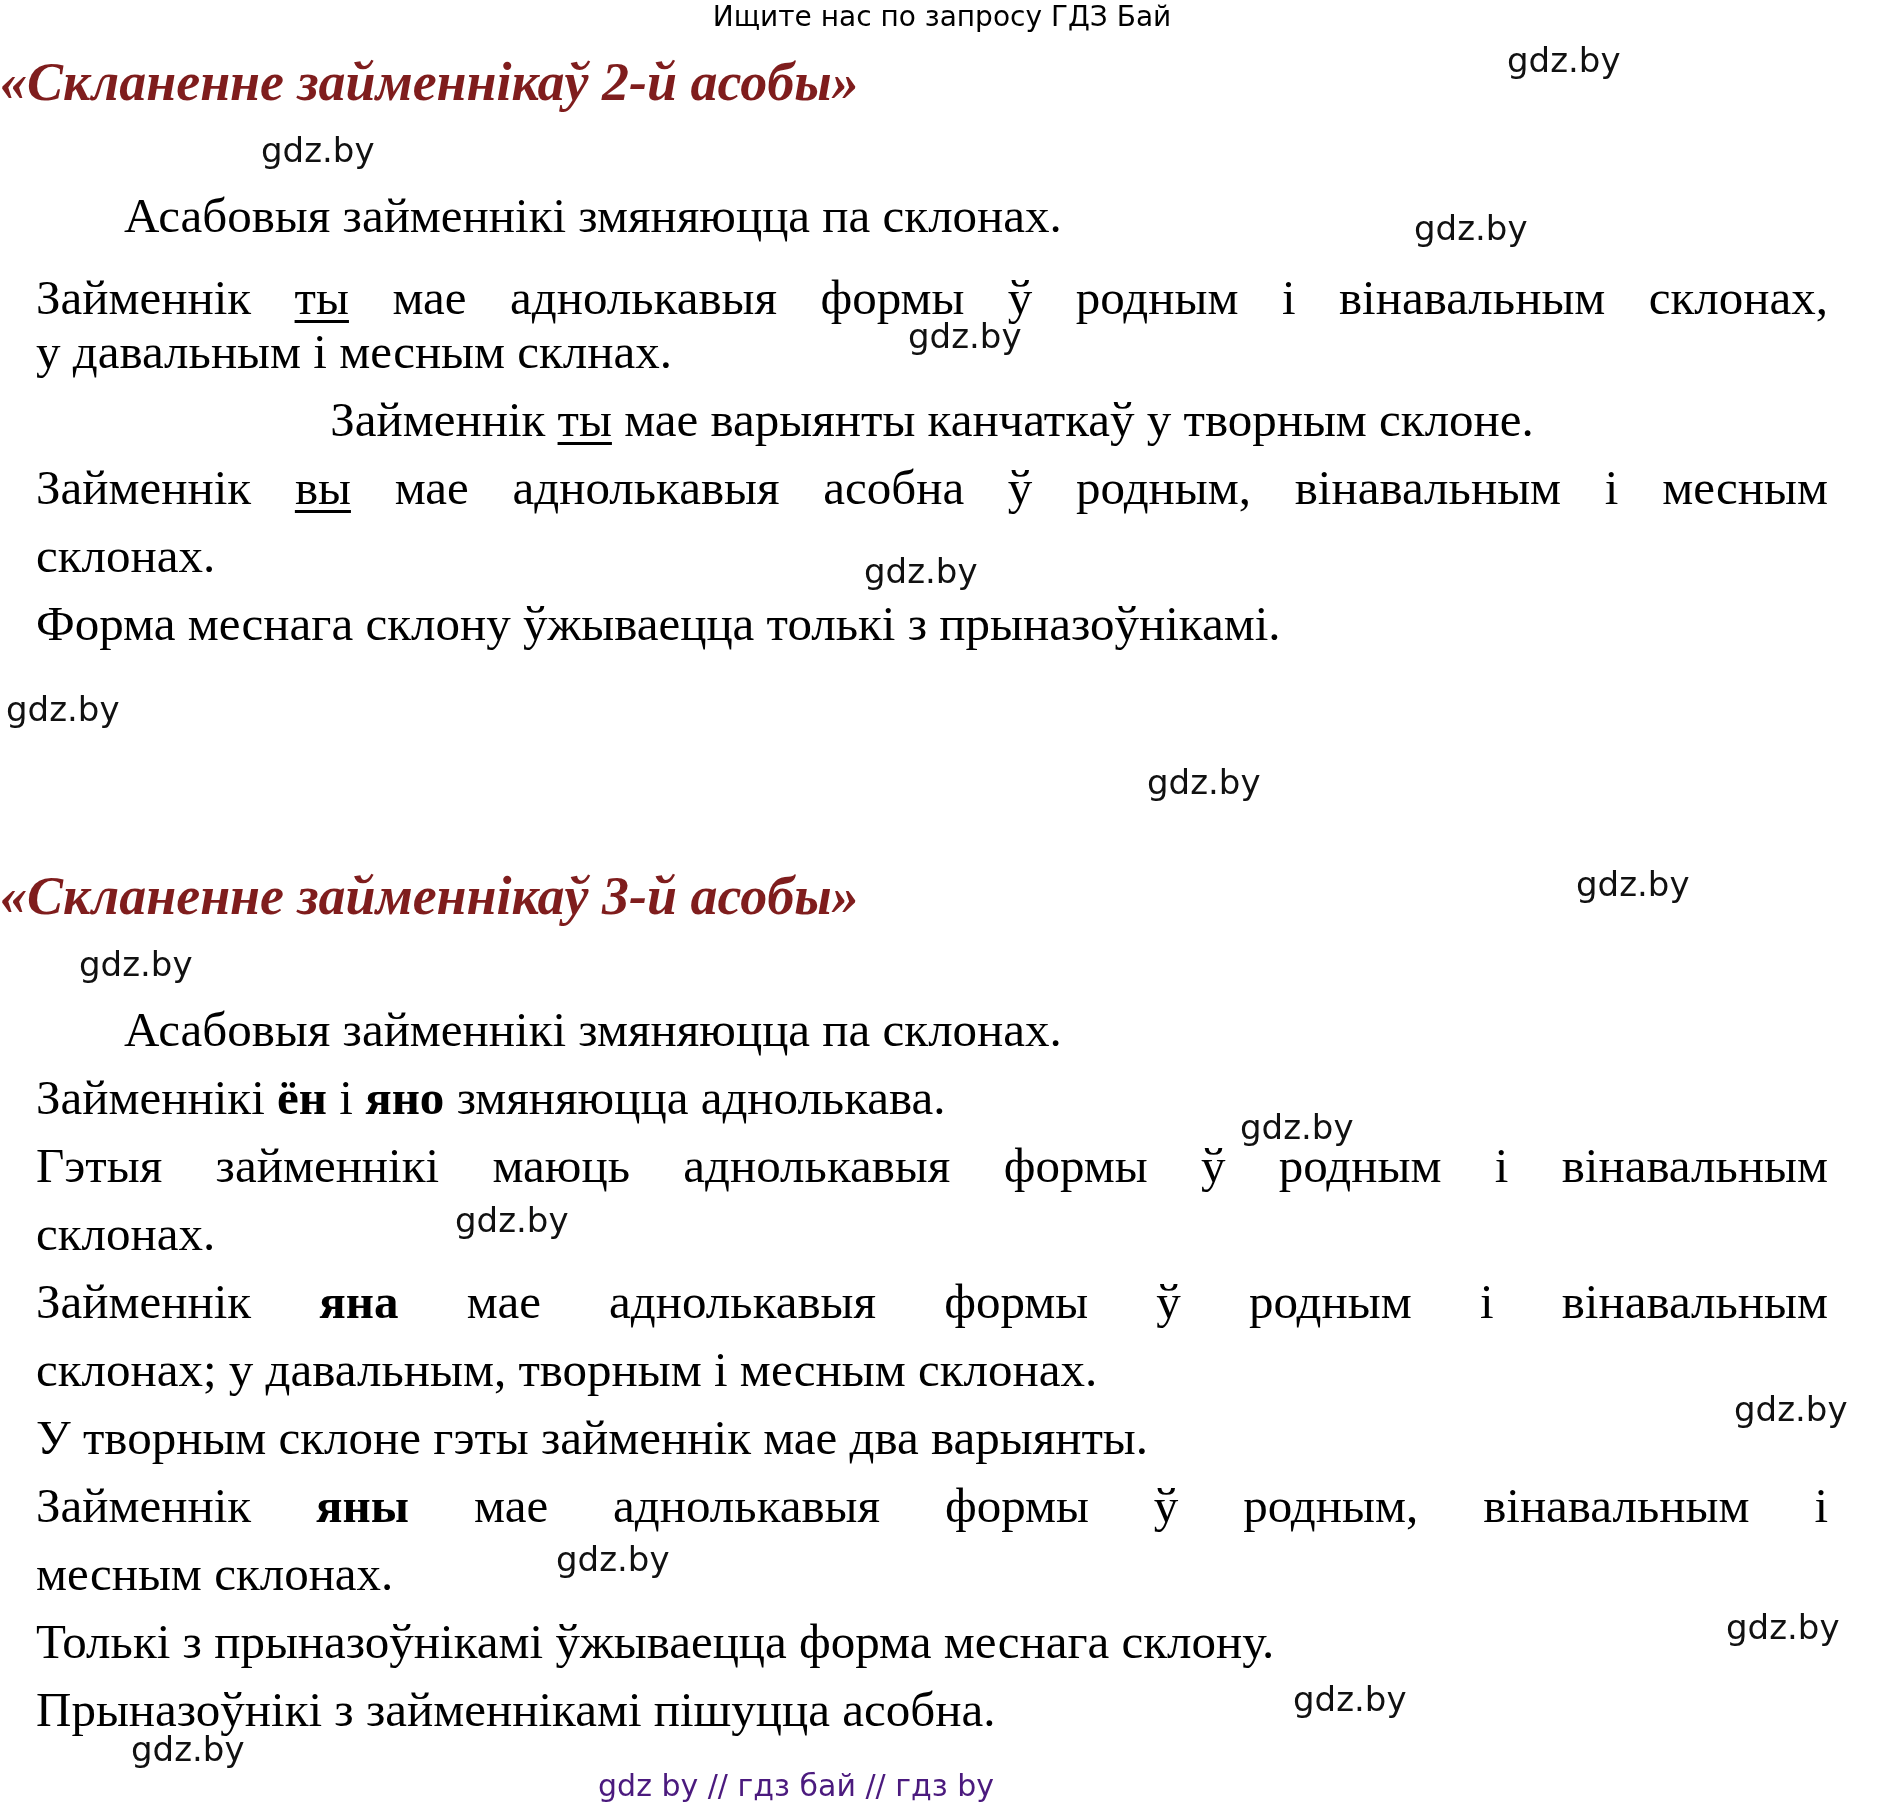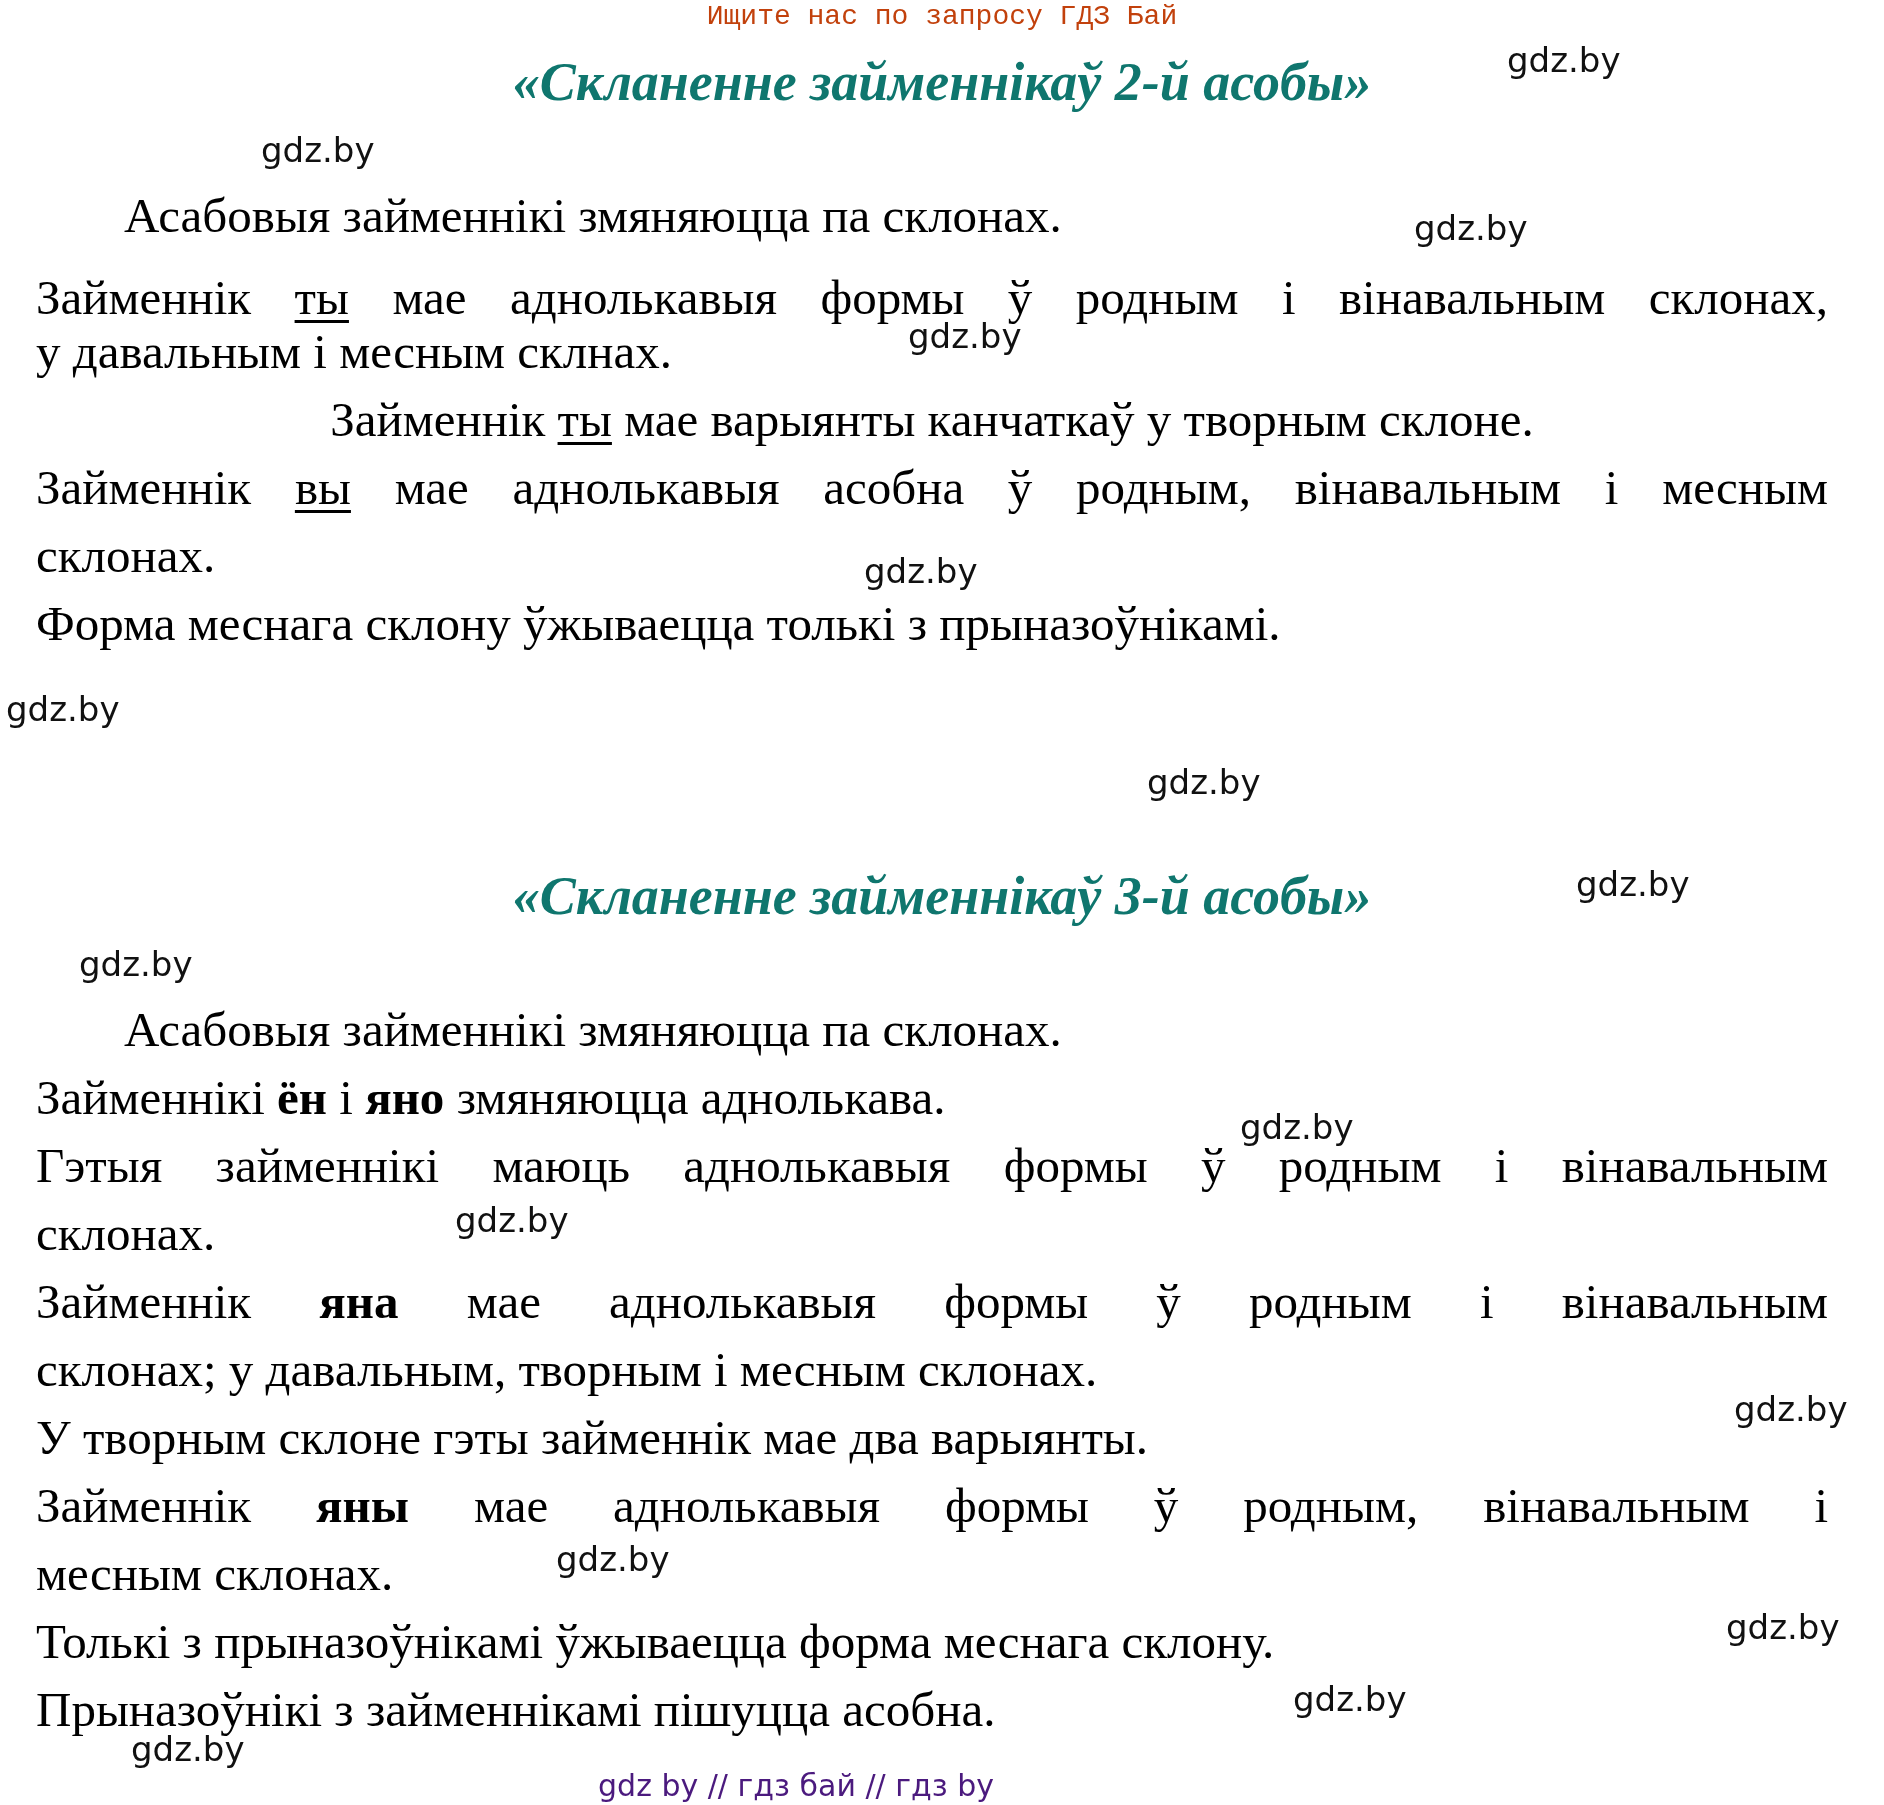--- a/index.html
+++ b/index.html
@@ -2,23 +2,23 @@
 <html><head>
 <meta charset="utf-8">
 <style>
   html, body { margin:0; padding:0; background:#ffffff; }
   body { width:1884px; height:1805px; position:relative; overflow:hidden; }
   .green-top {
     position:absolute; top:0; left:0; width:1884px; text-align:center;
     font-family:"DejaVu Sans", sans-serif; font-size:28px; line-height:34px;
   }
   .heading {
-    position:absolute; left:0; width:1884px; text-align:center;
+    position:absolute; left:0; width:1884px; text-align:left;
     font-family:"Liberation Serif", serif; font-style:italic; font-weight:bold;
-    font-size:54px; line-height:64px; color:#0f766e;
+    font-size:54px; line-height:64px; color:#7f1d1d;
   }
   .wm {
     position:absolute; font-family:"DejaVu Sans", sans-serif;
     font-size:34px; line-height:32px; color:#111;
   }
   .line {
     position:absolute; left:36px; width:1792px;
     font-family:"Liberation Serif", serif; font-size:49px; line-height:60px;
     color:#000; white-space:nowrap;
   }
@@ -27,21 +27,21 @@
   .u { text-decoration:underline; text-decoration-thickness:3px; text-underline-offset:6px; }
   .b { font-weight:bold; }
   .footer {
     position:absolute; top:1768px; left:0; width:1592px; text-align:center;
     font-family:"DejaVu Sans", sans-serif; font-size:30px; line-height:36px;
   }
 </style>
 </head>
 <body>
 
-<div class="green-top" style="color:#c2410c;font-family:Liberation Mono, monospace;">Ищите нас по запросу ГДЗ Бай</div>
+<div class="green-top" style="color:#000000;">Ищите нас по запросу ГДЗ Бай</div>
 
 <div class="heading" style="top:50px;">«Скланенне займеннікаў 2-й асобы»</div>
 
 <div class="line indent" style="top:186px;">Асабовыя займеннікі змяняюцца па склонах.</div>
 <div class="line just" style="top:268px;"><span>Займеннік </span><span class="u">ты</span><span> мае аднолькавыя формы ў родным і вінавальным склонах,</span></div>
 <div class="line" style="top:322px;">у давальным і месным склнах.</div>
 <div class="line" style="top:390px;text-align:center;"><span>Займеннік </span><span class="u">ты</span><span> мае варыянты канчаткаў у творным склоне.</span></div>
 <div class="line just" style="top:458px;"><span>Займеннік </span><span class="u">вы</span><span> мае аднолькавыя асобна ў родным, вінавальным і месным</span></div>
 <div class="line" style="top:526px;">склонах.</div>
 <div class="line" style="top:594px;">Форма меснага склону ўжываецца толькі з прыназоўнікамі.</div>

